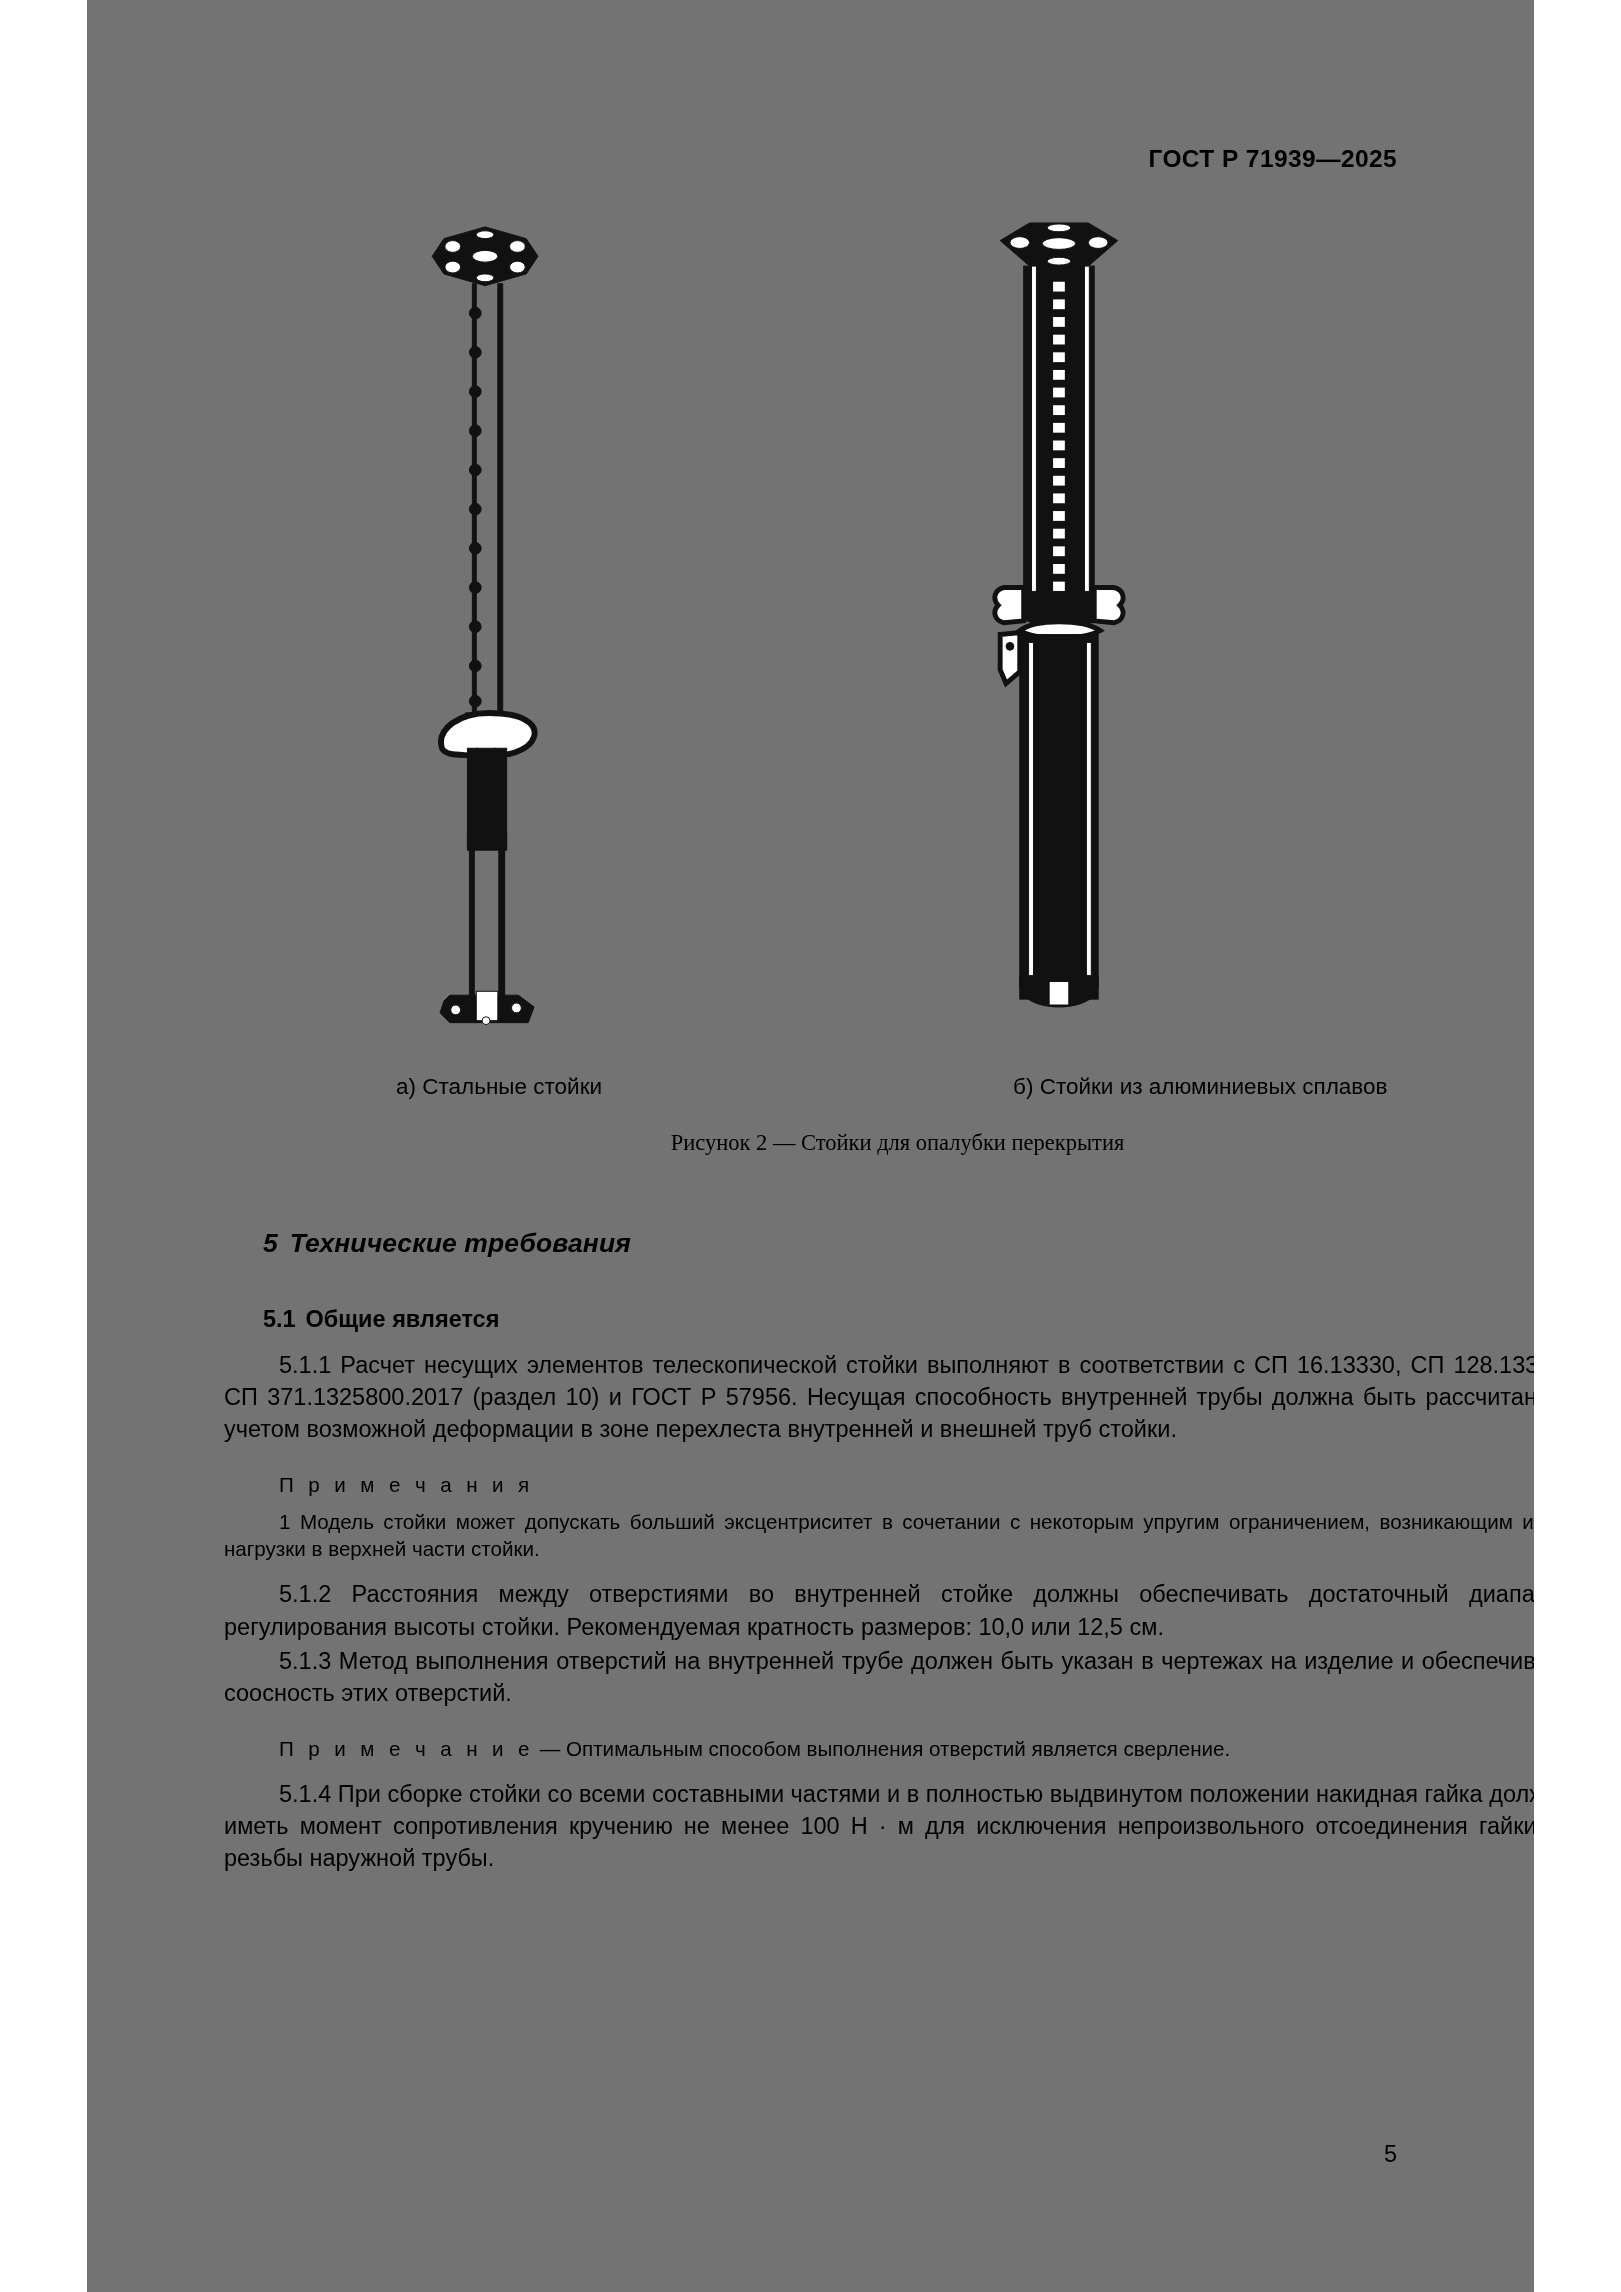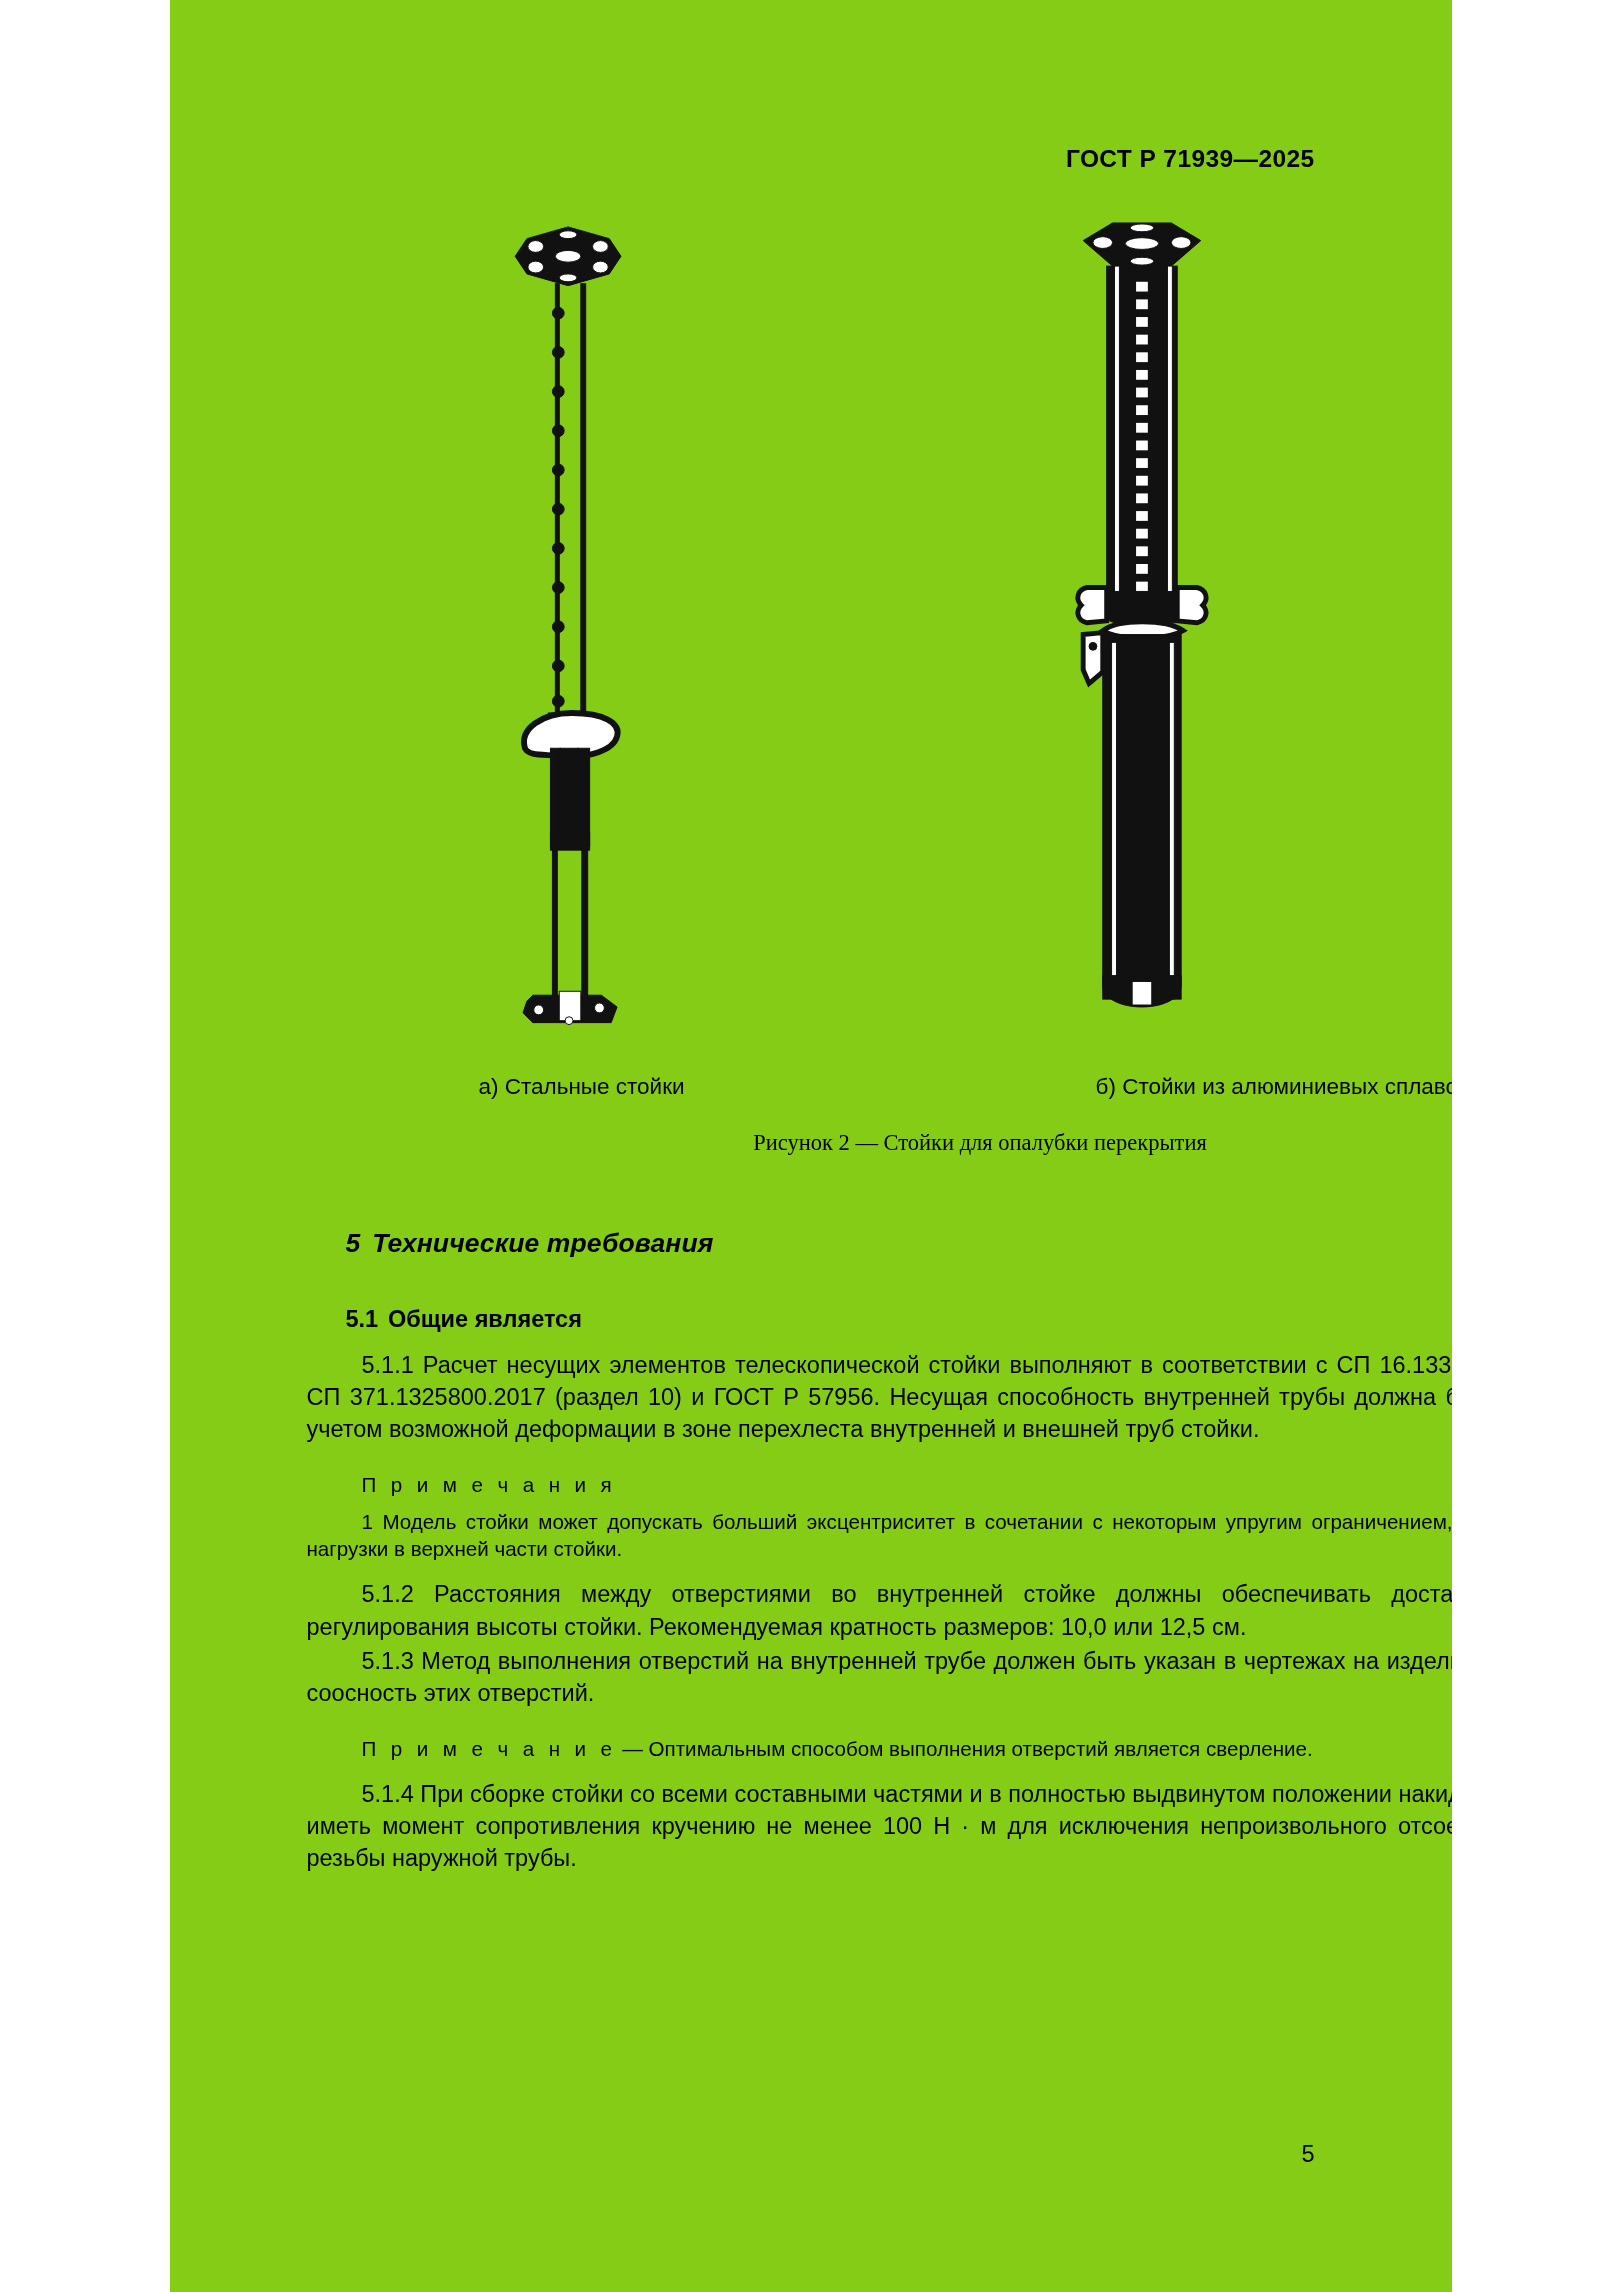--- a/index.html
+++ b/index.html
@@ -3,23 +3,23 @@
 <meta charset="utf-8">
 <title>ГОСТ Р 71939—2025</title>
 <style>
   html, body {
     margin: 0;
     padding: 0;
     background: #ffffff;
   }
   .page {
     position: relative;
-    width: 1282px;
+    width: 1447px;
     height: 2293px;
-    background: #84cc16;
+    background: #737373;
     margin: 0 auto;
     font-family: "Liberation Sans", sans-serif;
     color: #000000;
     overflow: hidden;
   }
 
   
   .page-header {
     position: absolute;
     top: 145px;

